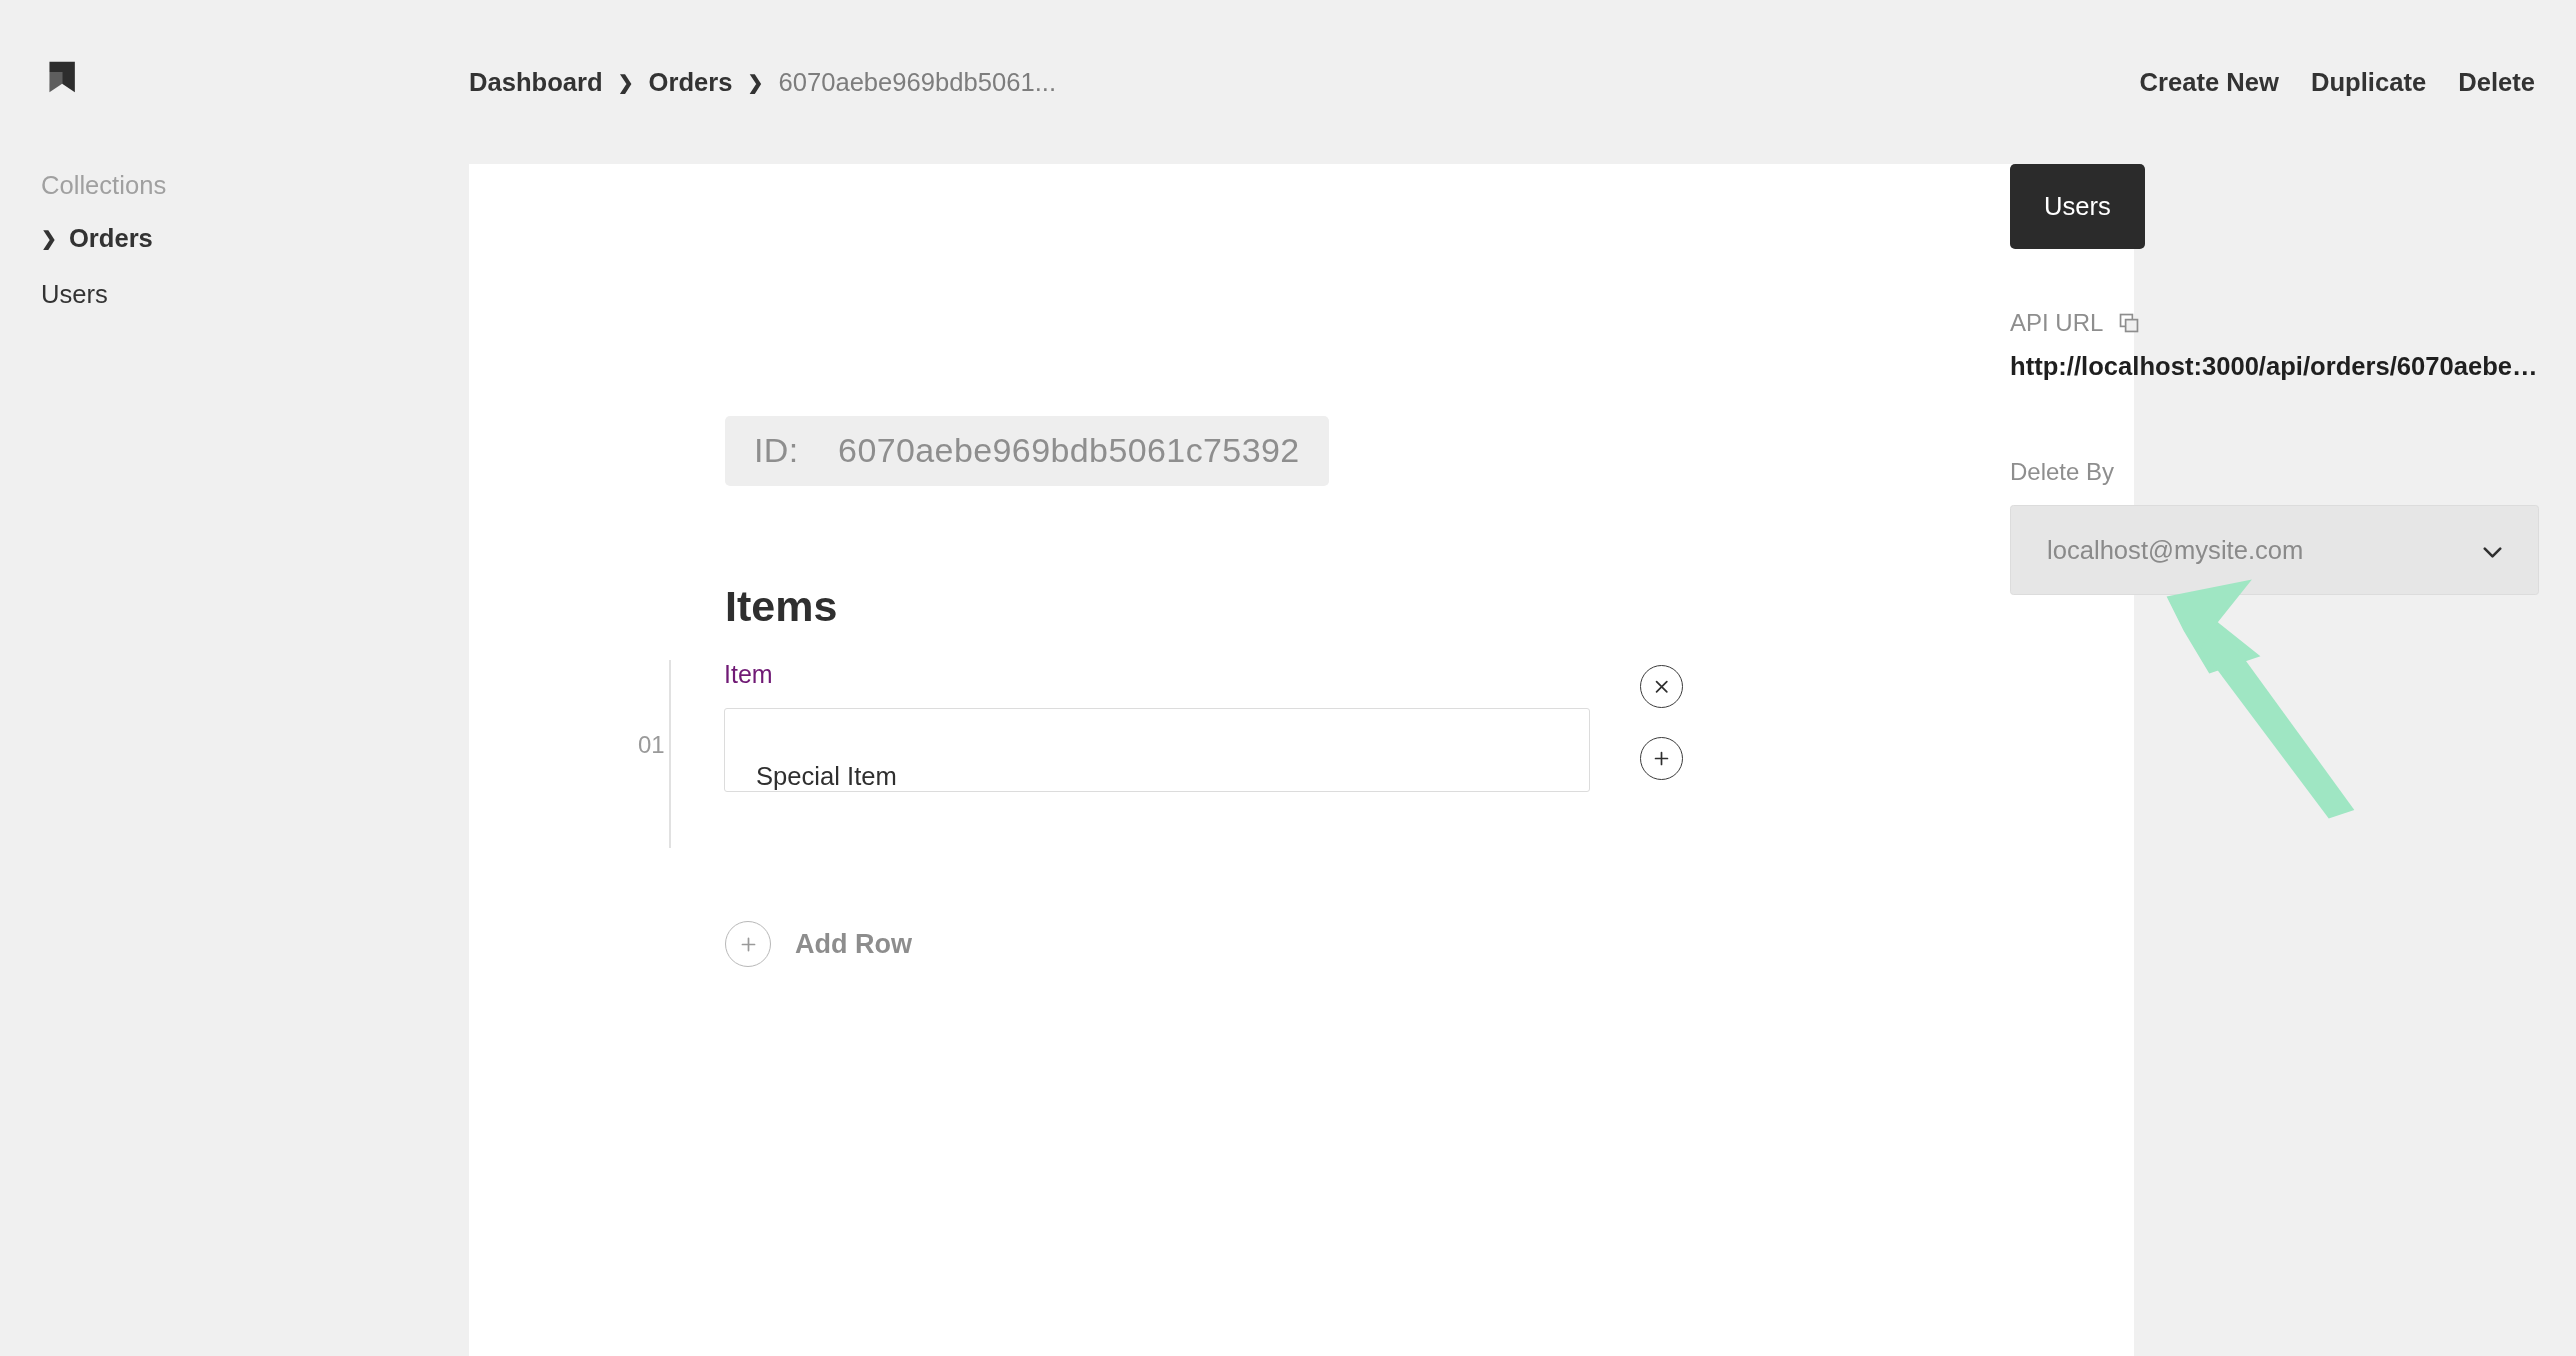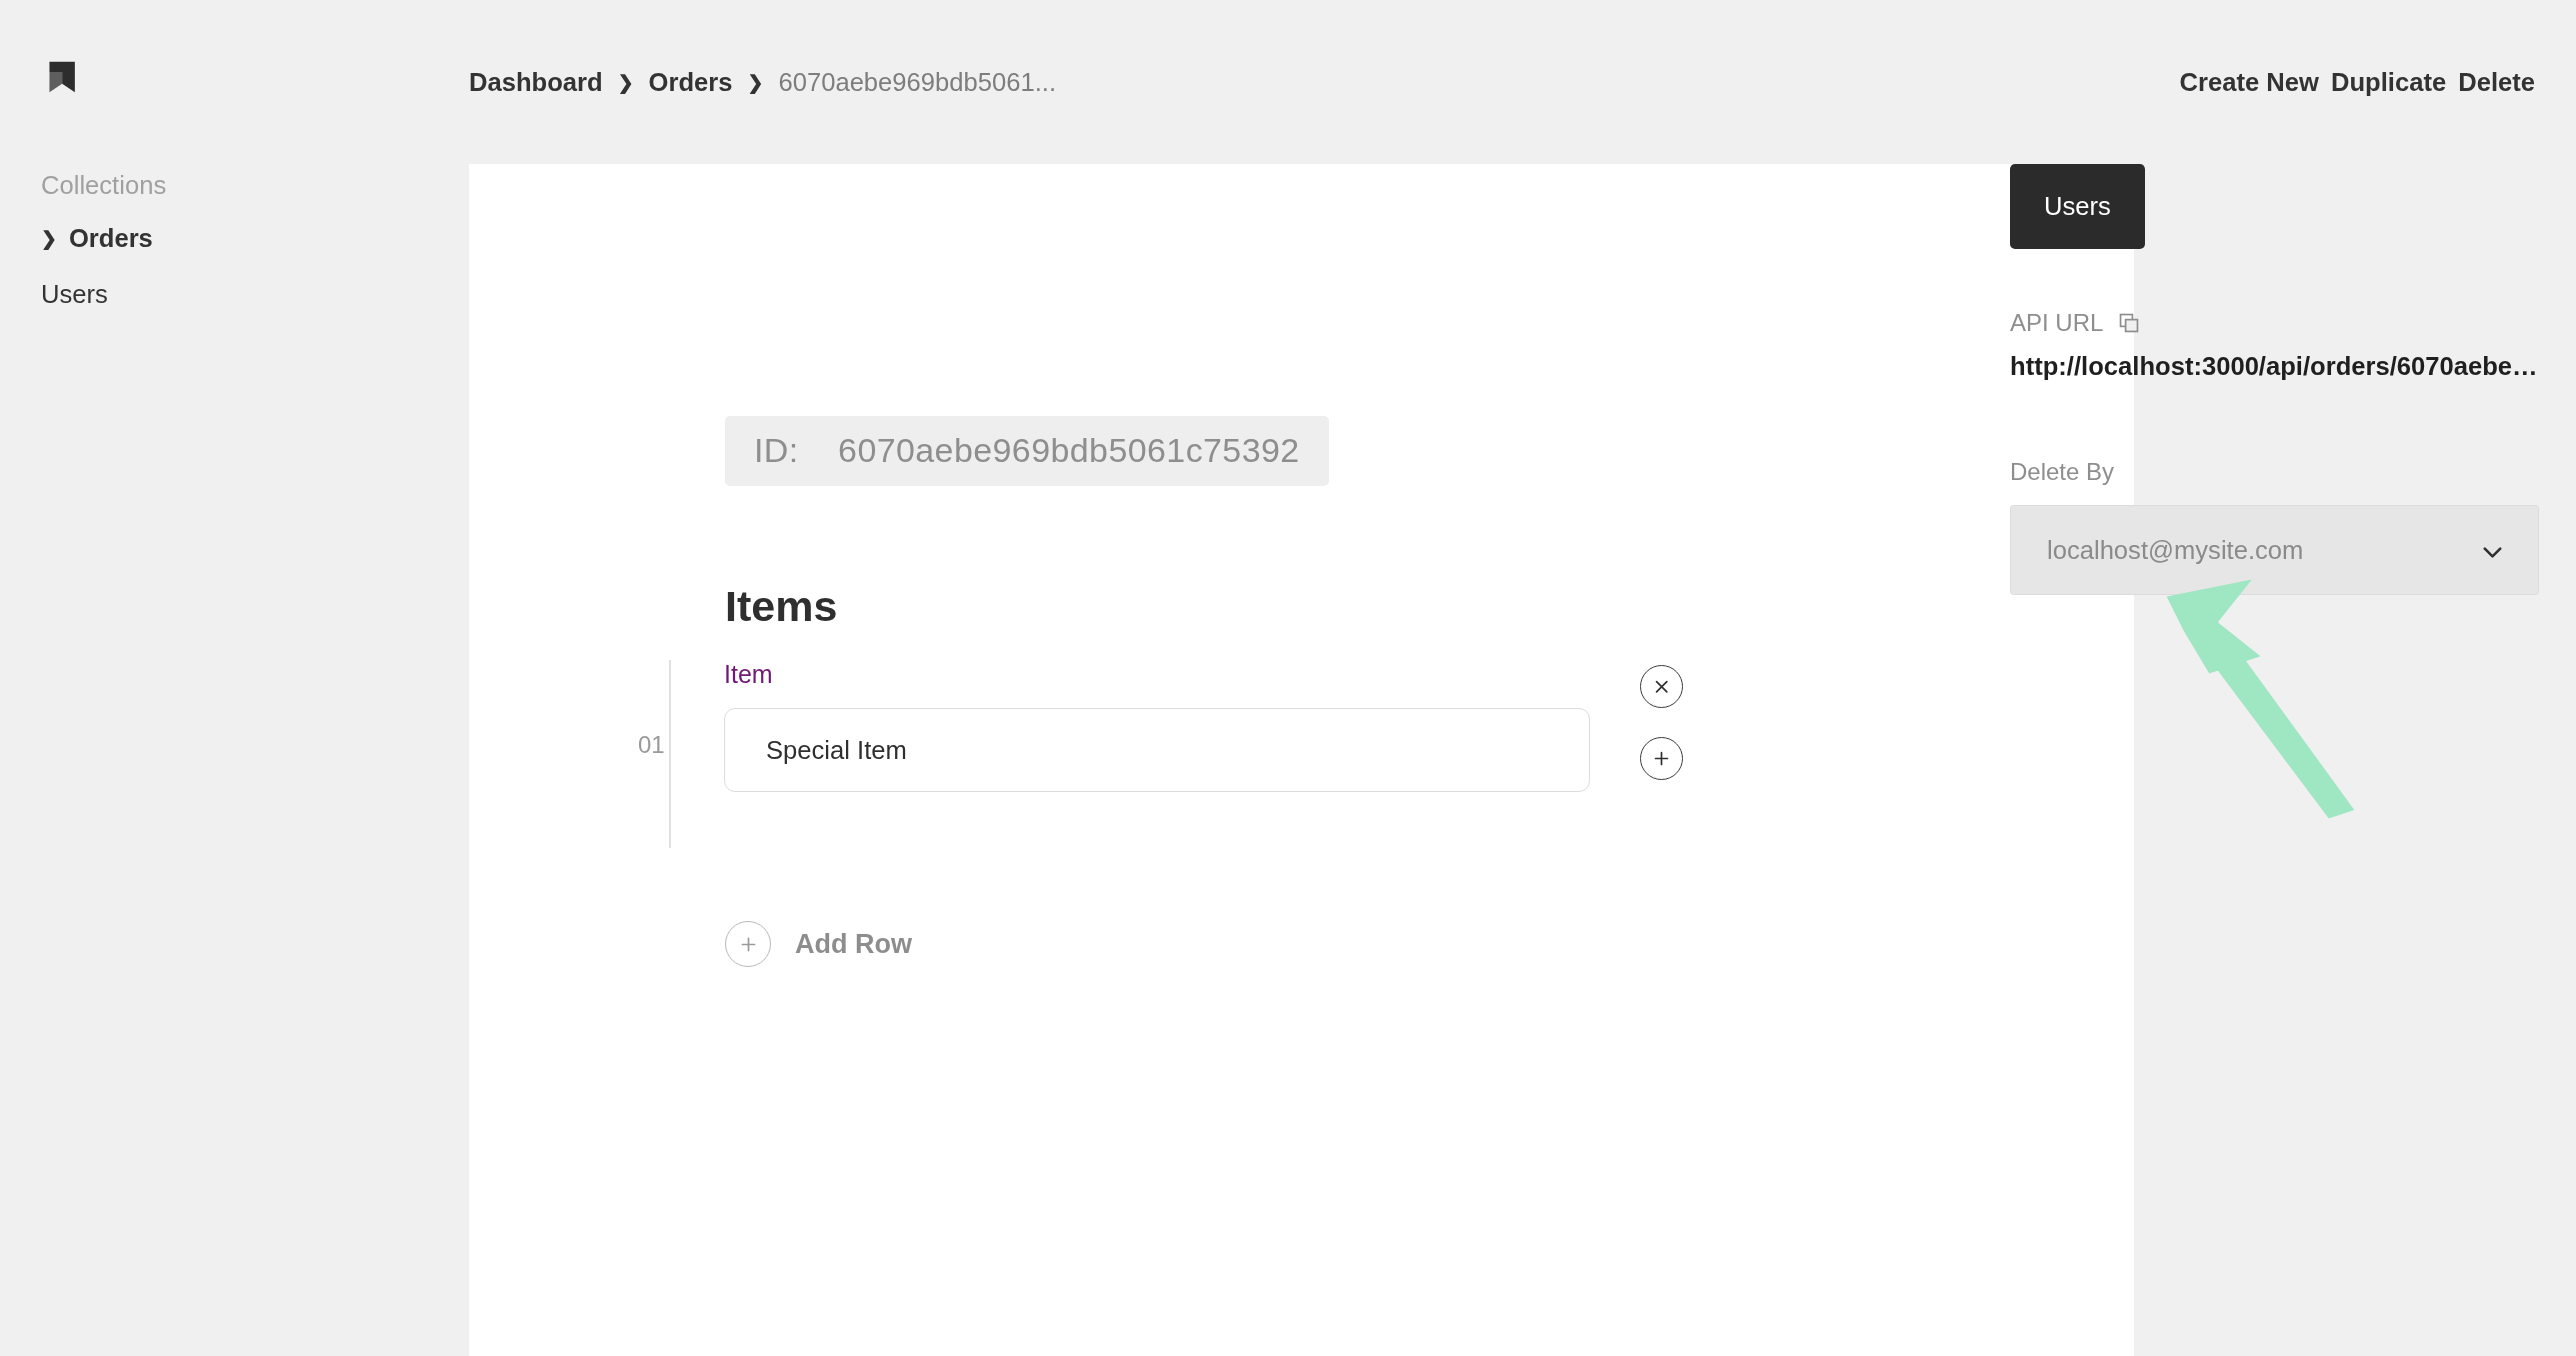--- a/index.html
+++ b/index.html
@@ -48,21 +48,21 @@
     color: #7d7d7d;
     font-weight: 400;
   }
   .breadcrumb .sep {
     color: #333;
     font-size: 19px;
   }
   .top-actions {
     display: flex;
     align-items: center;
-    gap: 12px;
+    gap: 32px;
     font-weight: 700;
   }
   .top-actions a { cursor: pointer; }
 
   
   .sidebar {
     position: absolute;
     left: 41px;
     top: 171px;
     width: 341px;
@@ -143,25 +143,25 @@
     color: #701a75;
     font-size: 25px;
   }
   .item-input {
     position: absolute;
     left: 55px;
     top: 58px;
     width: 866px;
     height: 84px;
     border: 1.7px solid #dcdcdc;
-    border-radius: 11px;
+    border-radius: 3px;
     background: #fff;
-    padding: 0 41px;
-    display: flex;
-    align-items: center;
+    padding: 0 31px;
+    display: flex;
+    align-items: flex-end;
     font-size: 25.6px;
     color: #2f2f2f;
   }
   .row-actions {
     position: absolute;
     left: 971px;
     top: 15.4px;
     display: flex;
     flex-direction: column;
     gap: 29px;

